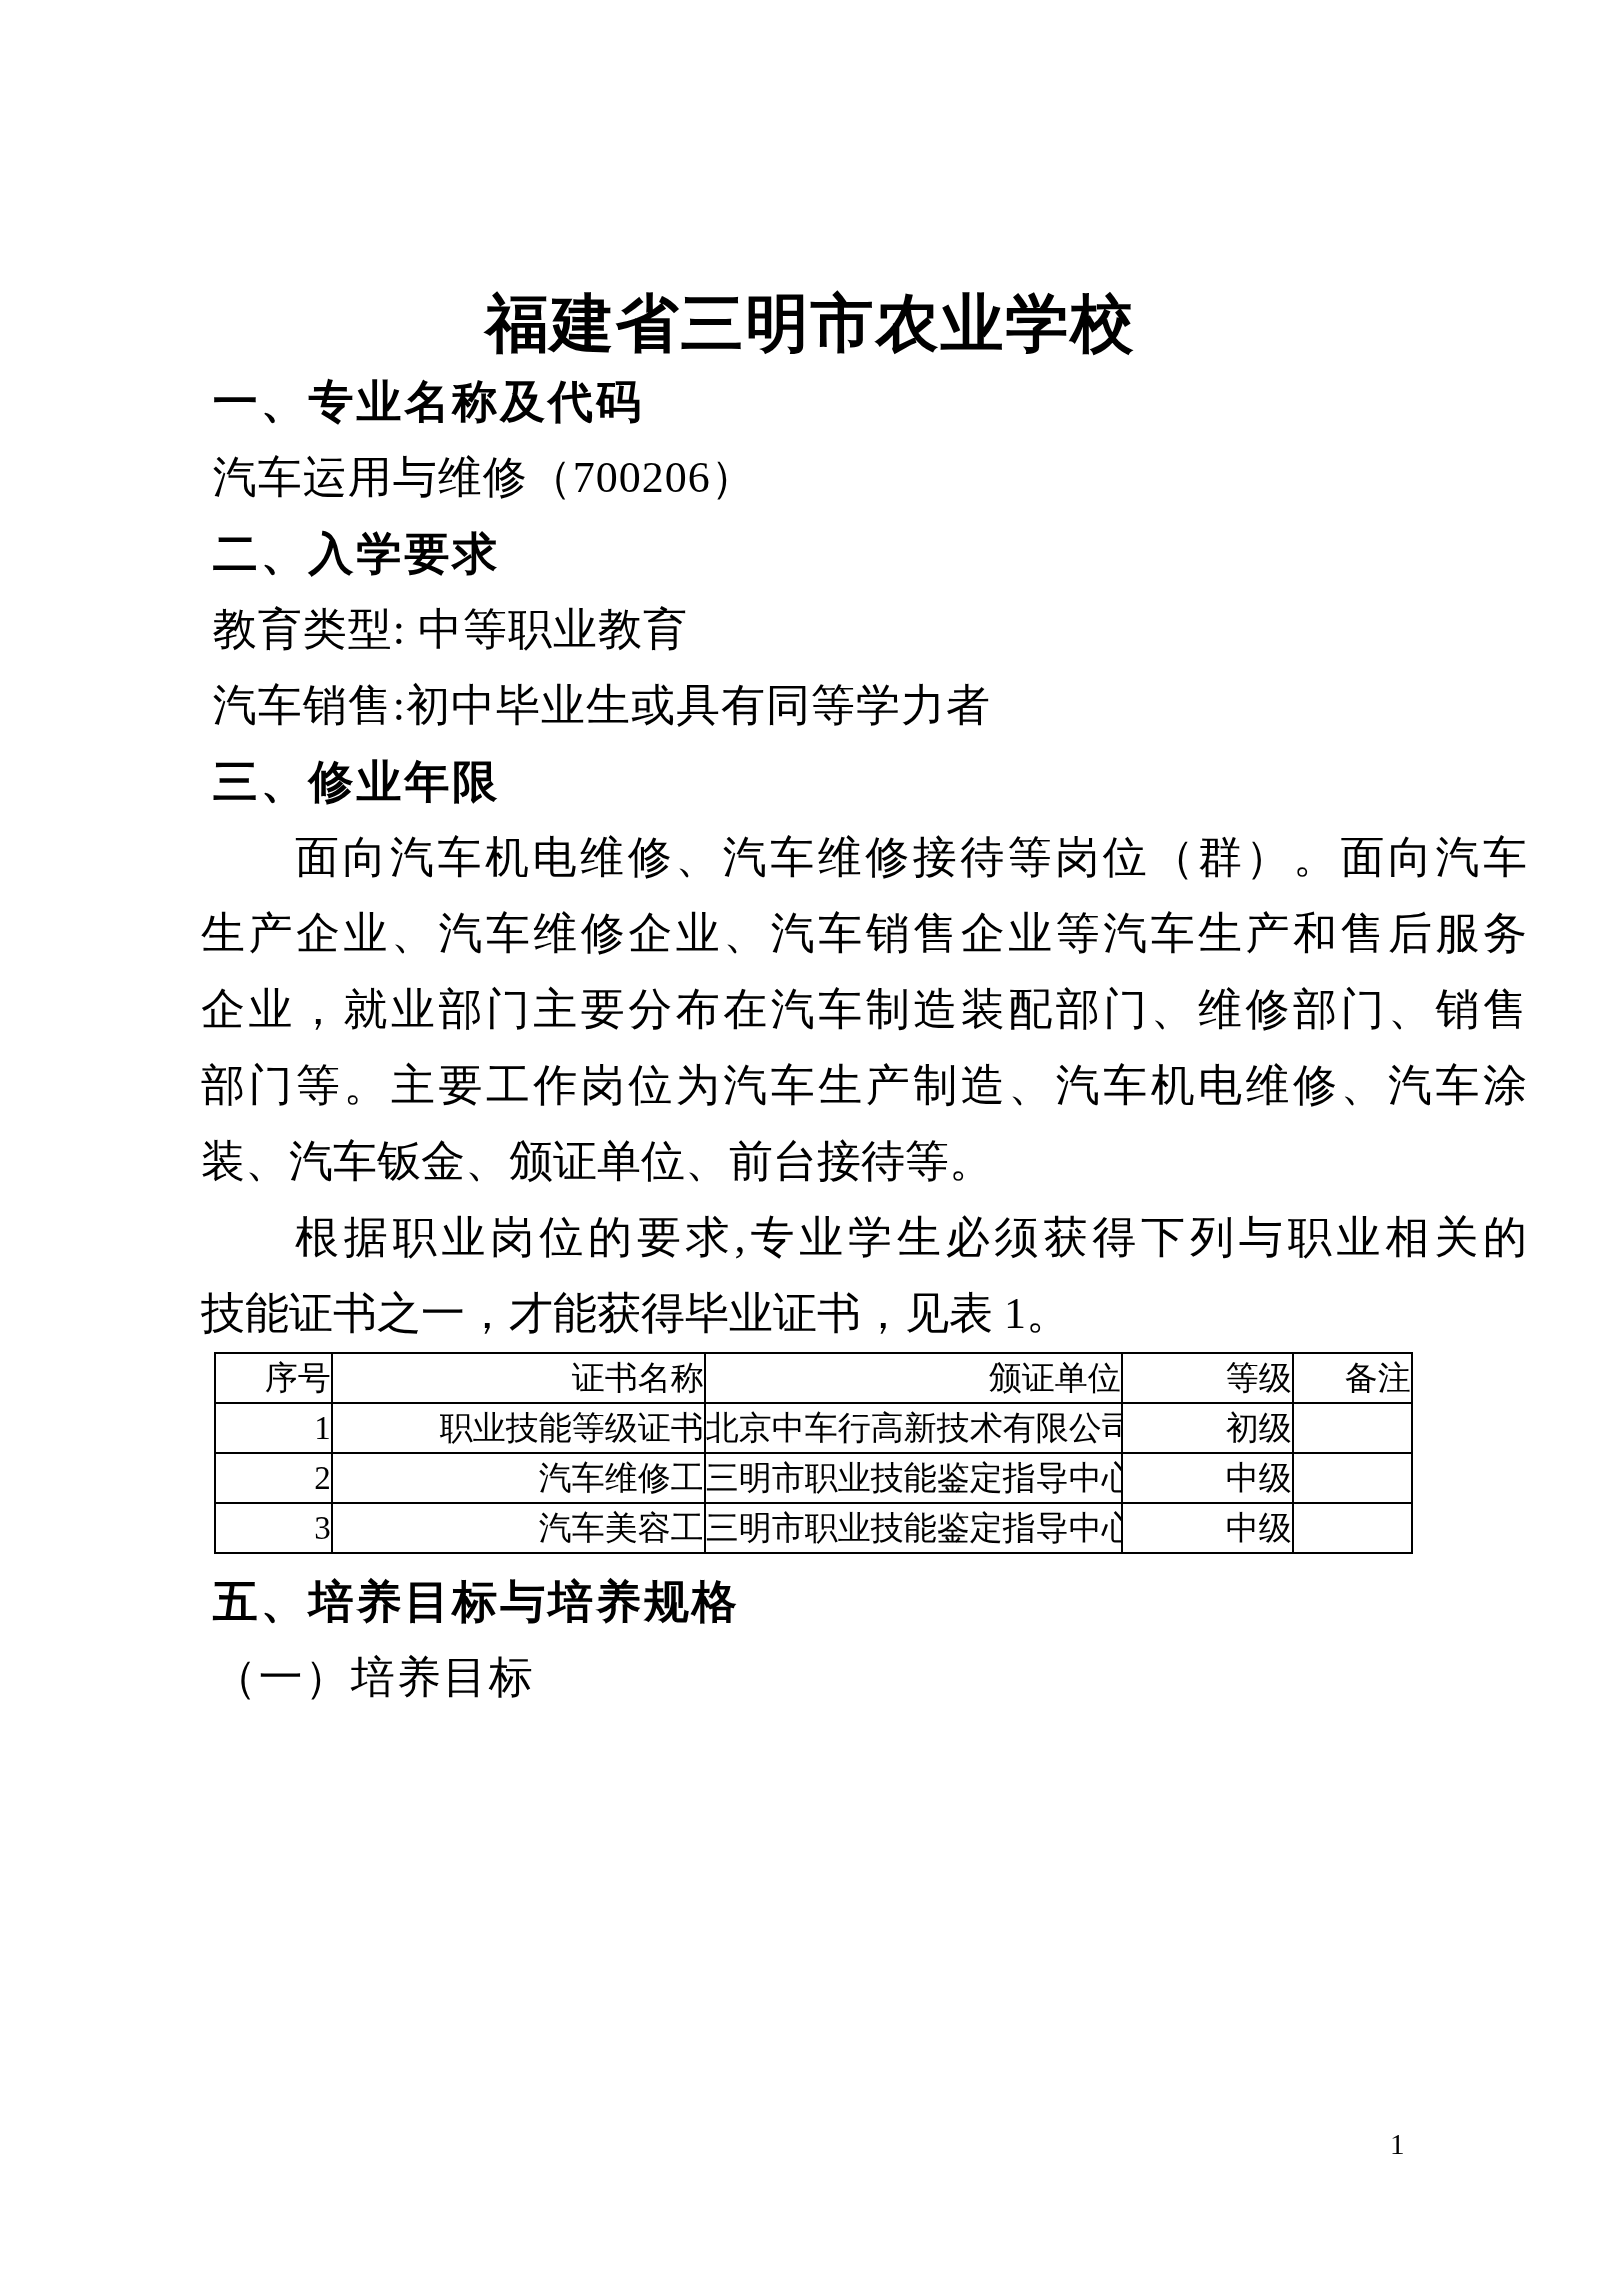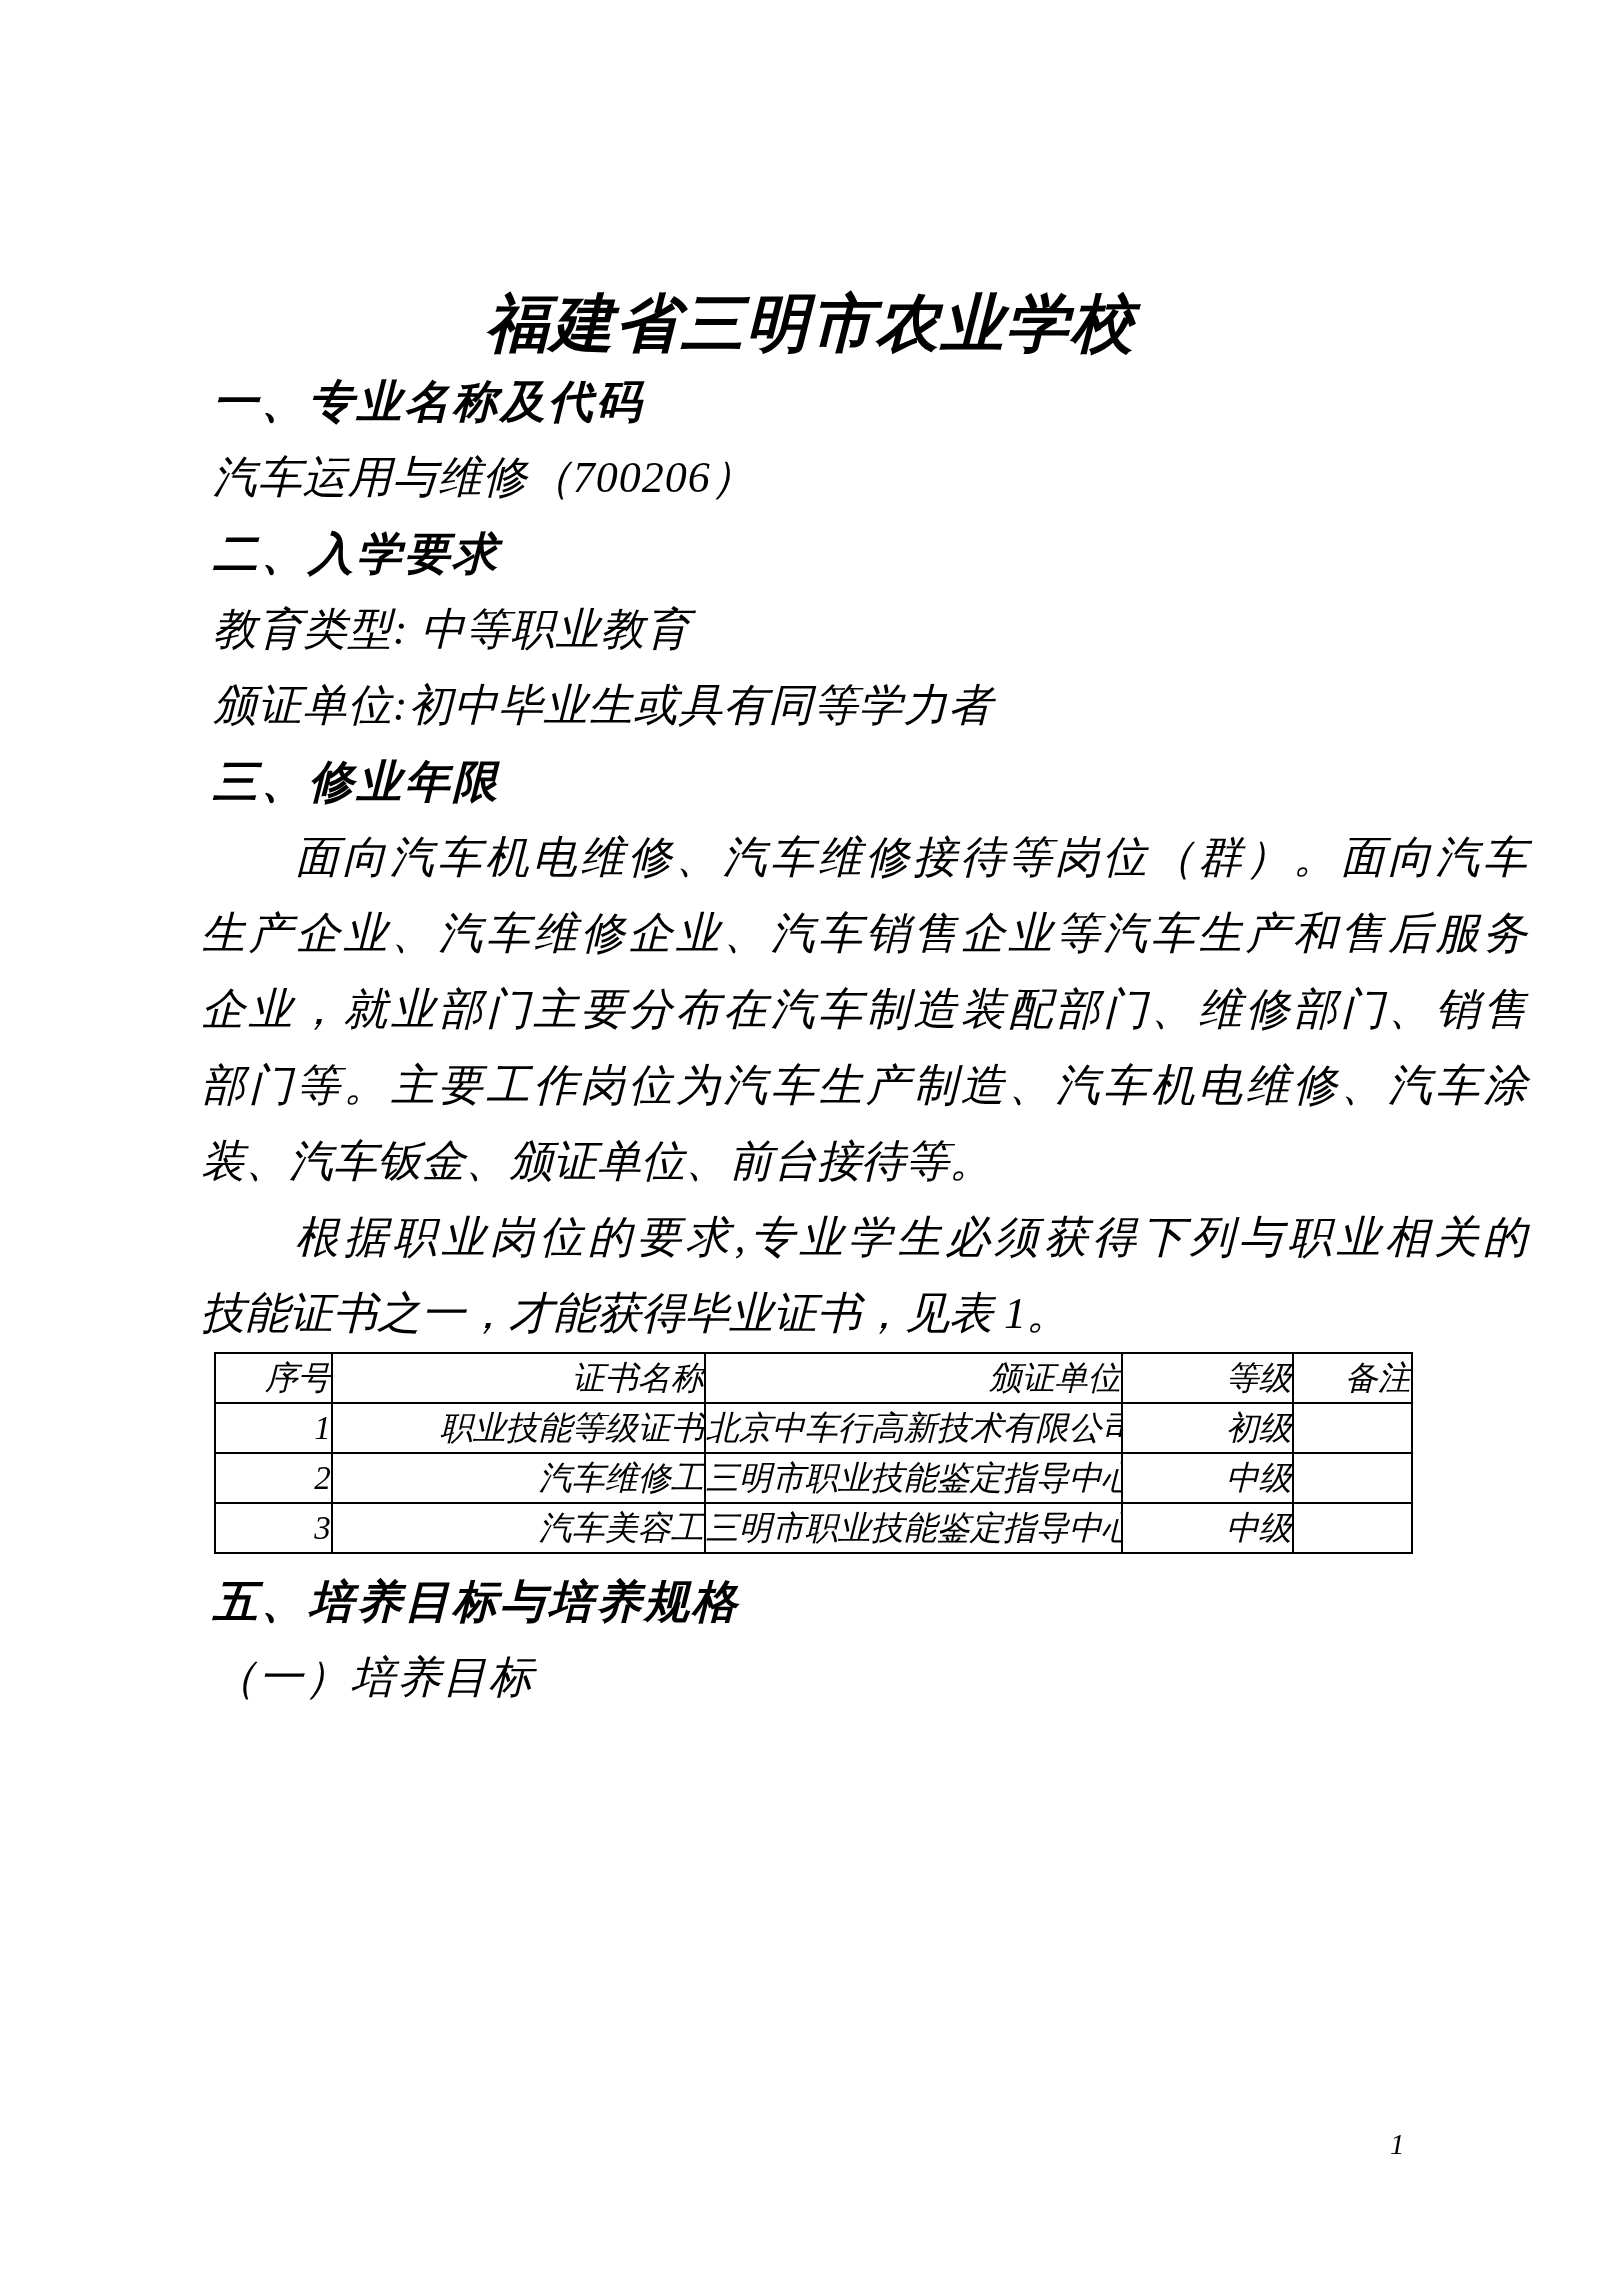--- a/index.html
+++ b/index.html
@@ -8,21 +8,20 @@
     background: #ffffff;
   }
   .page {
     position: relative;
     width: 1621px;
     height: 2293px;
     background: #ffffff;
     color: #000000;
     overflow: hidden;
     font-family: "Liberation Serif", "DejaVu Serif", serif;
-    font-style: italic;
   }
   .title {
     margin: 0;
     width: 1621px;
     text-align: center;
     font-family: "Liberation Sans", "DejaVu Sans", sans-serif;
     font-weight: 700;
     font-size: 63px;
     line-height: 82px;
     letter-spacing: 2px;
@@ -114,21 +113,21 @@
 
   <div class="title first">福建省三明市农业学校</div>
 
   <div class="content">
 
     <div class="heading">一、专业名称及代码</div>
     <div class="bodyline">汽车运用与维修（700206）</div>
 
     <div class="heading">二、入学要求</div>
     <div class="bodyline">教育类型: 中等职业教育</div>
-    <div class="bodyline">颁证单位:初中毕业生或具有同等学力者</div>
+    <div class="bodyline">汽车销售:初中毕业生或具有同等学力者</div>
 
     <div class="heading">三、修业年限</div>
 
 
     <div class="pline pfirst">面向汽车机电维修、汽车维修接待等岗位（群）。面向汽车</div>
     <div class="pline">生产企业、汽车维修企业、汽车销售企业等汽车生产和售后服务</div>
     <div class="pline">企业，就业部门主要分布在汽车制造装配部门、维修部门、销售</div>
     <div class="pline">部门等。主要工作岗位为汽车生产制造、汽车机电维修、汽车涂</div>
     <div class="pline plast">装、汽车钣金、颁证单位、前台接待等。</div>
 

